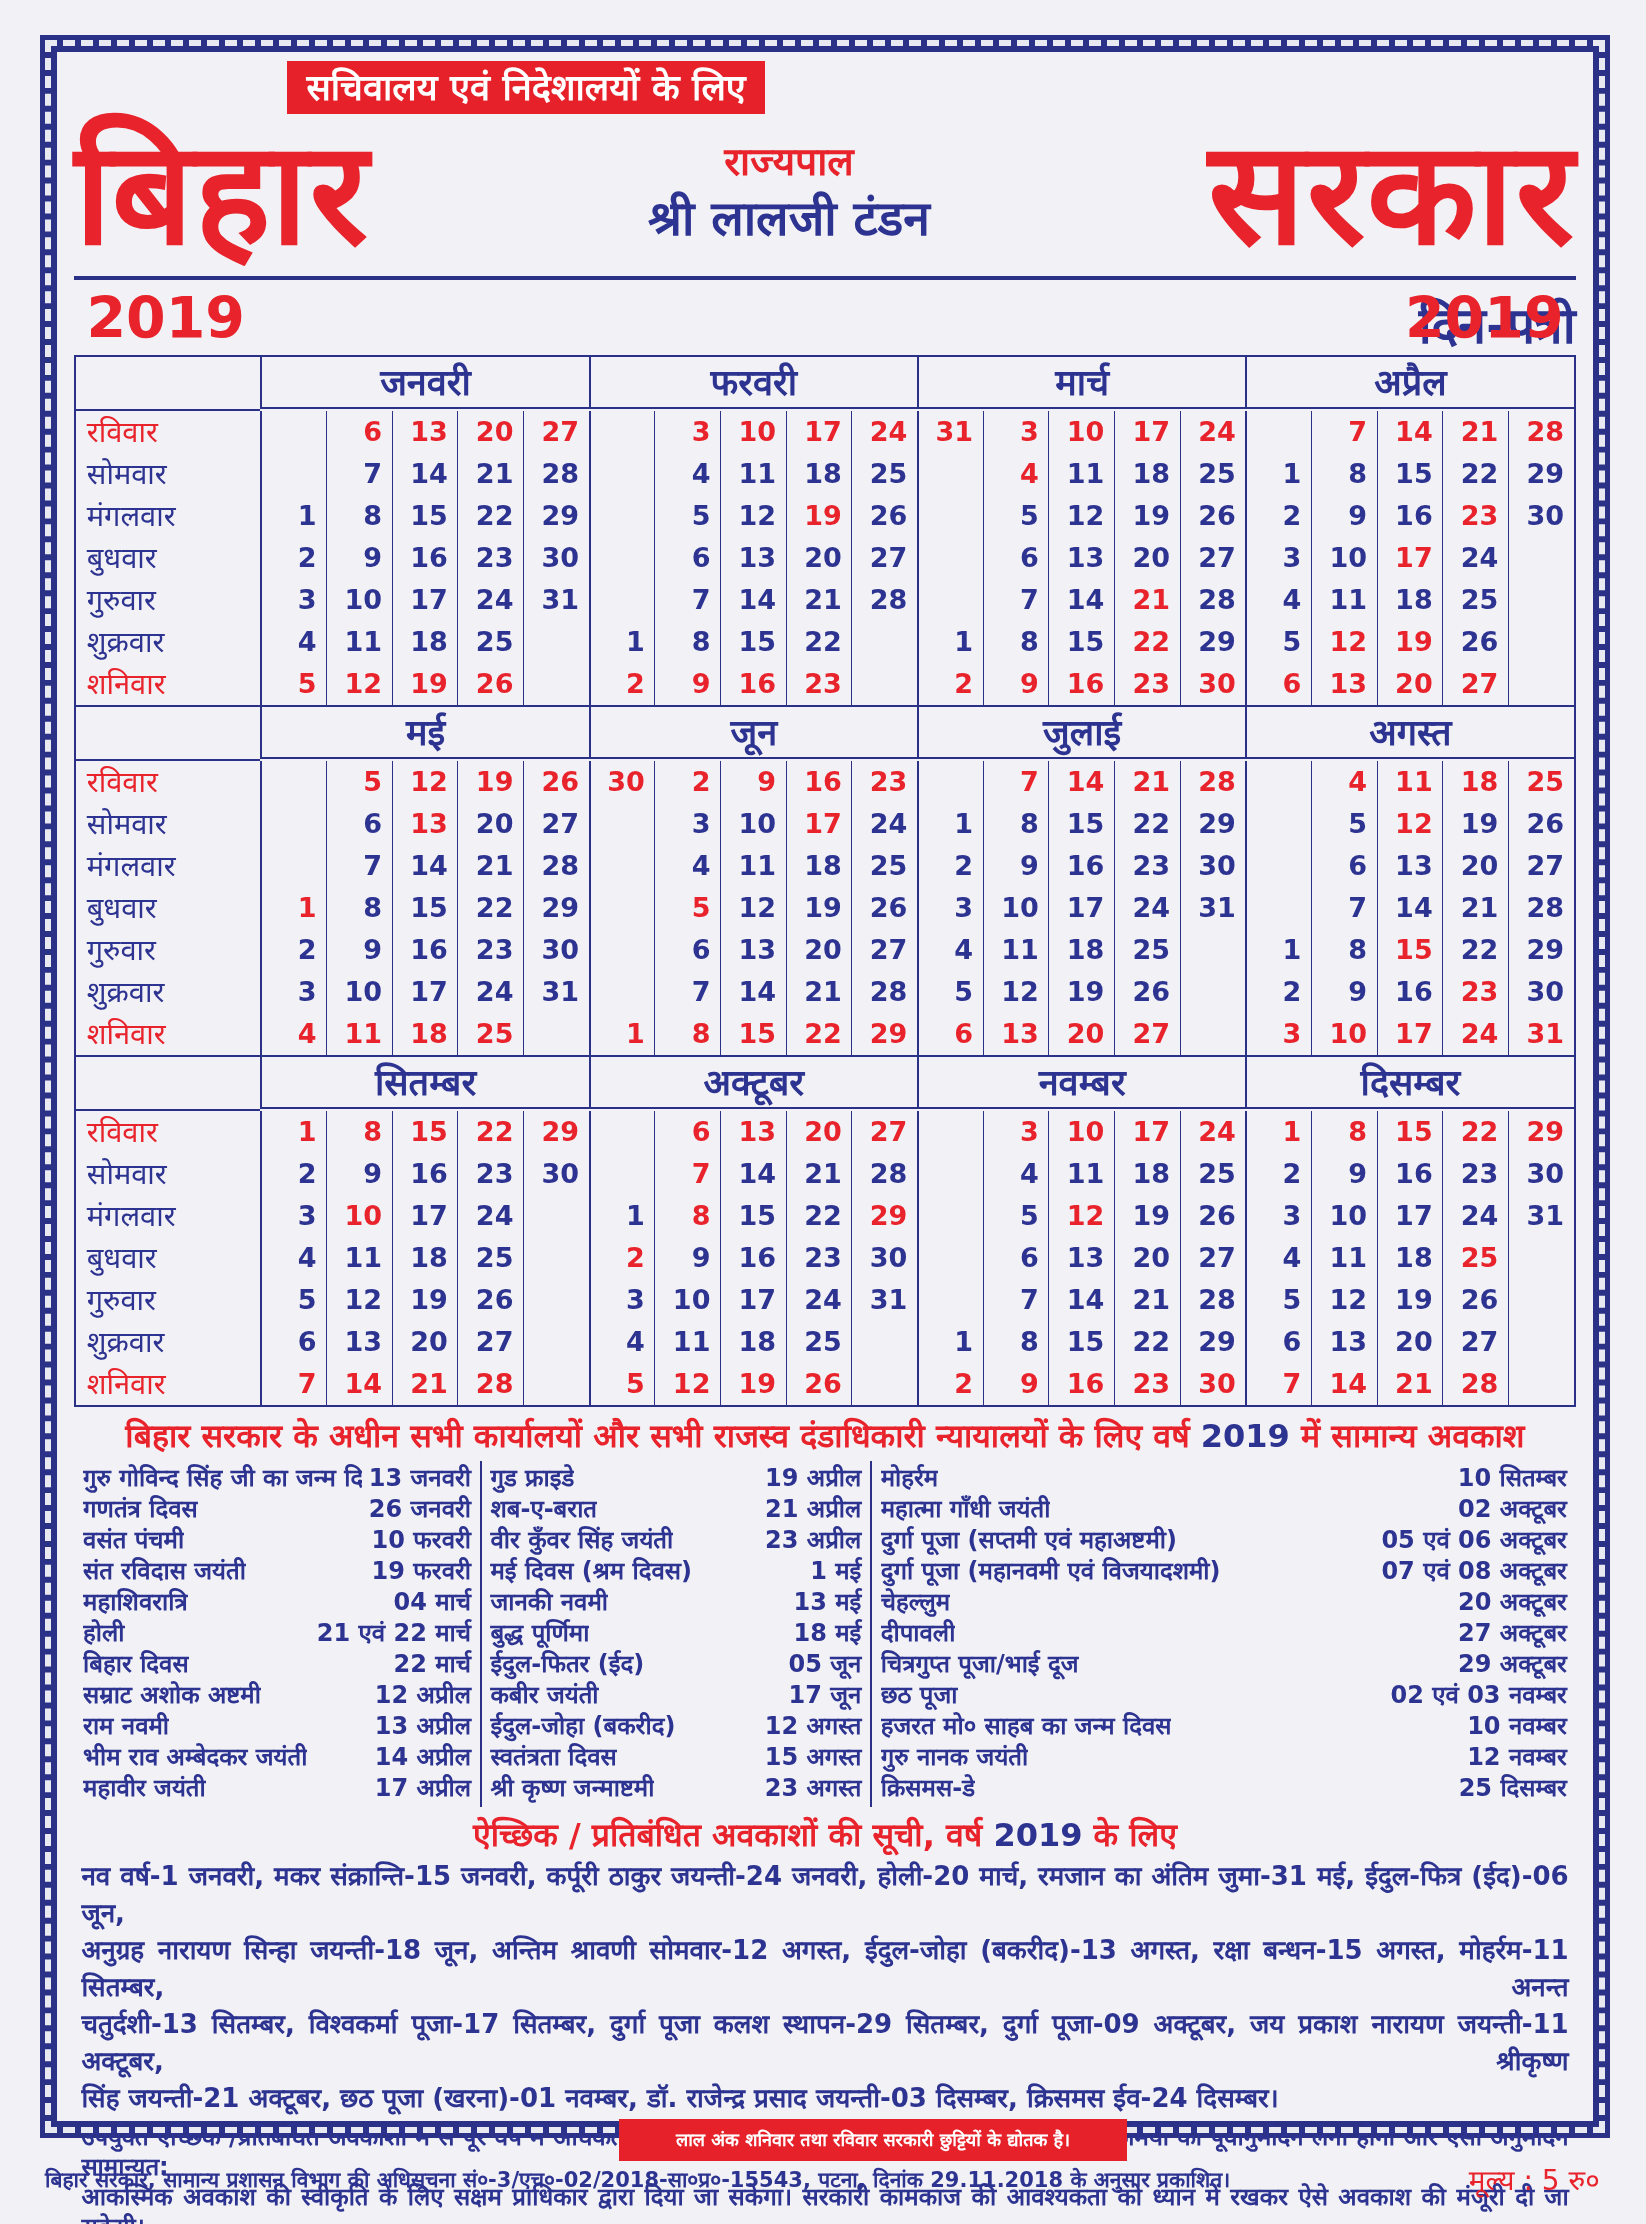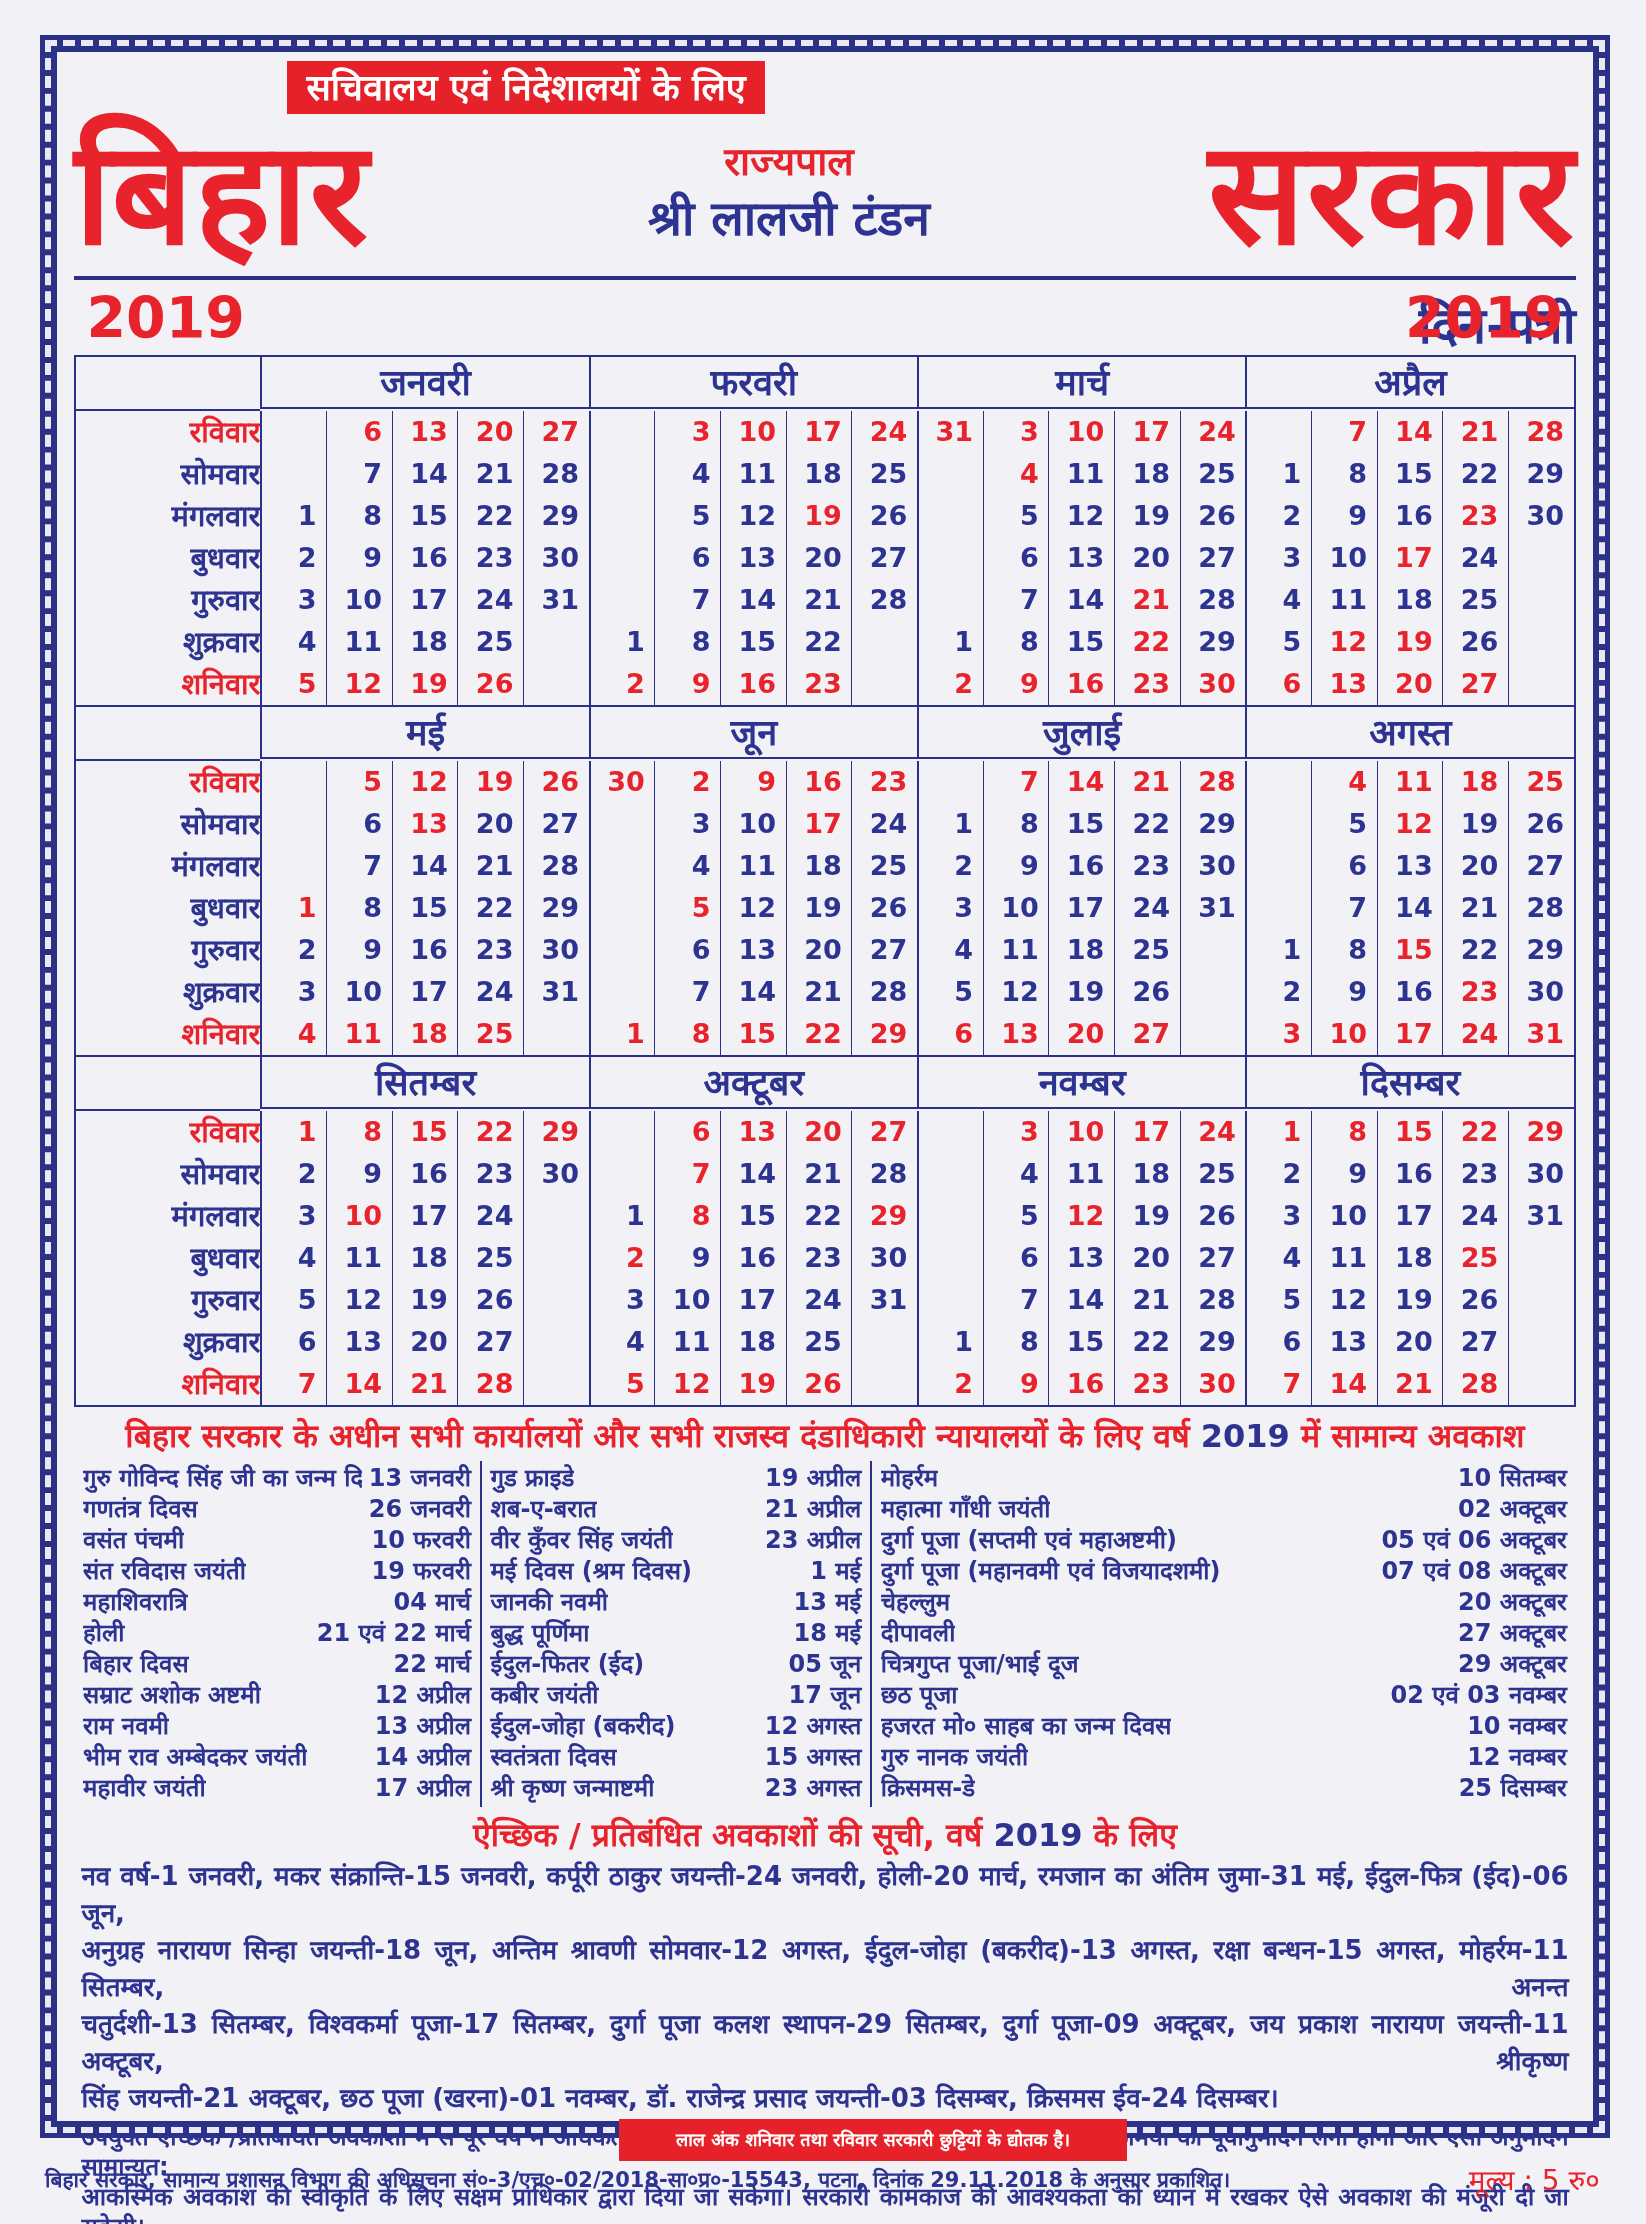--- a/index.html
+++ b/index.html
@@ -34,22 +34,22 @@
          font-size:50px;font-weight:bold;color:var(--navy-text);}
   
   .calendar{width:100%;}
   .quarter{display:grid;grid-template-columns:184px repeat(20,1fr);
          border:2.6px solid var(--navy);border-bottom:none;background:var(--bg);}
   .quarter:last-child{border-bottom:2.6px solid var(--navy);}
   .corner{height:54px;border-bottom:2.6px solid var(--navy);}
   .mhead{grid-column:span 5;height:52px;border-left:2.6px solid var(--navy);
          border-bottom:2.6px solid var(--navy);color:var(--navy-text);font-weight:bold;
          font-size:36px;text-align:center;line-height:52px;}
-  .dlabel{height:42px;color:var(--navy-text);font-weight:bold;font-size:29px;
-         line-height:42px;padding-left:10.4px;white-space:nowrap;text-align:right;}
+  .dlabel{height:42px;color:var(--navy-text);font-weight:normal;font-size:29px;
+         line-height:42px;padding-left:10.4px;white-space:nowrap;}
   .num{height:42px;border-left:1.7px solid var(--navy);color:var(--navy-text);
          font-weight:bold;font-size:27px;line-height:42px;text-align:right;padding-right:9.6px;}
   .num.mstart{border-left:2.6px solid var(--navy);}
   .red{color:var(--red) !important;}
   
   .hol-title{margin:10.4px 0 5.2px 0;text-align:center;color:var(--red);font-weight:bold;font-size:32px;line-height:1.2;}
   .hol-title .navy, .opt-title .navy{color:var(--navy-text);}
   .hol-columns{display:flex;width:100%;}
   .hcol{padding:1.7px 8.7px 3.5px 8.7px;}
   .hcol-1{width:27%;}

